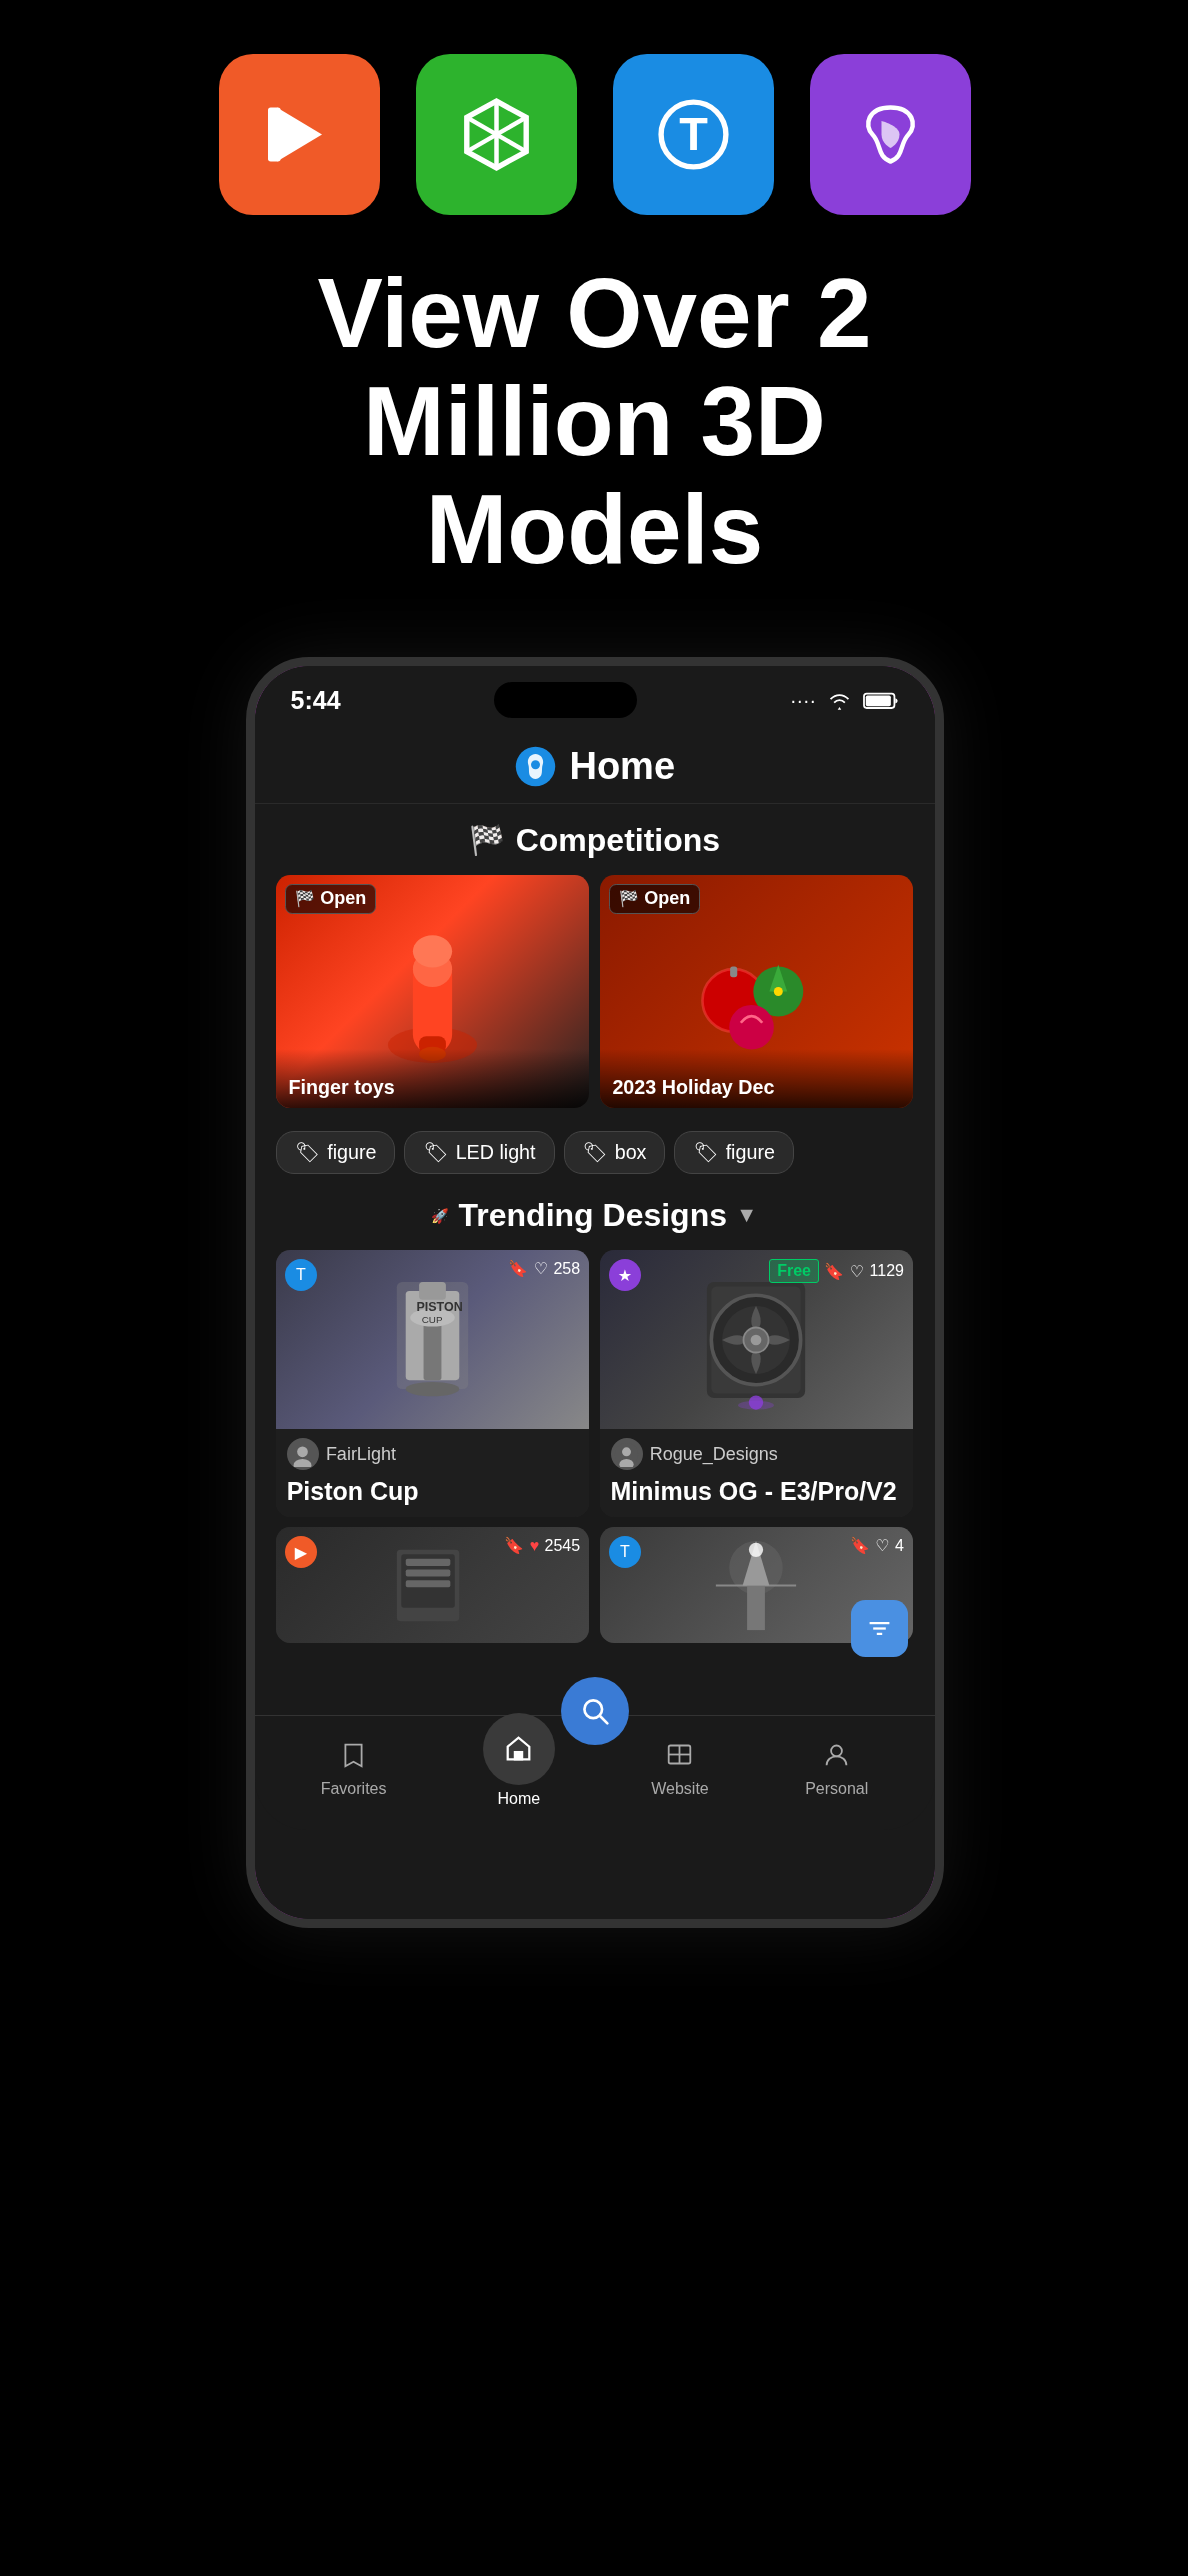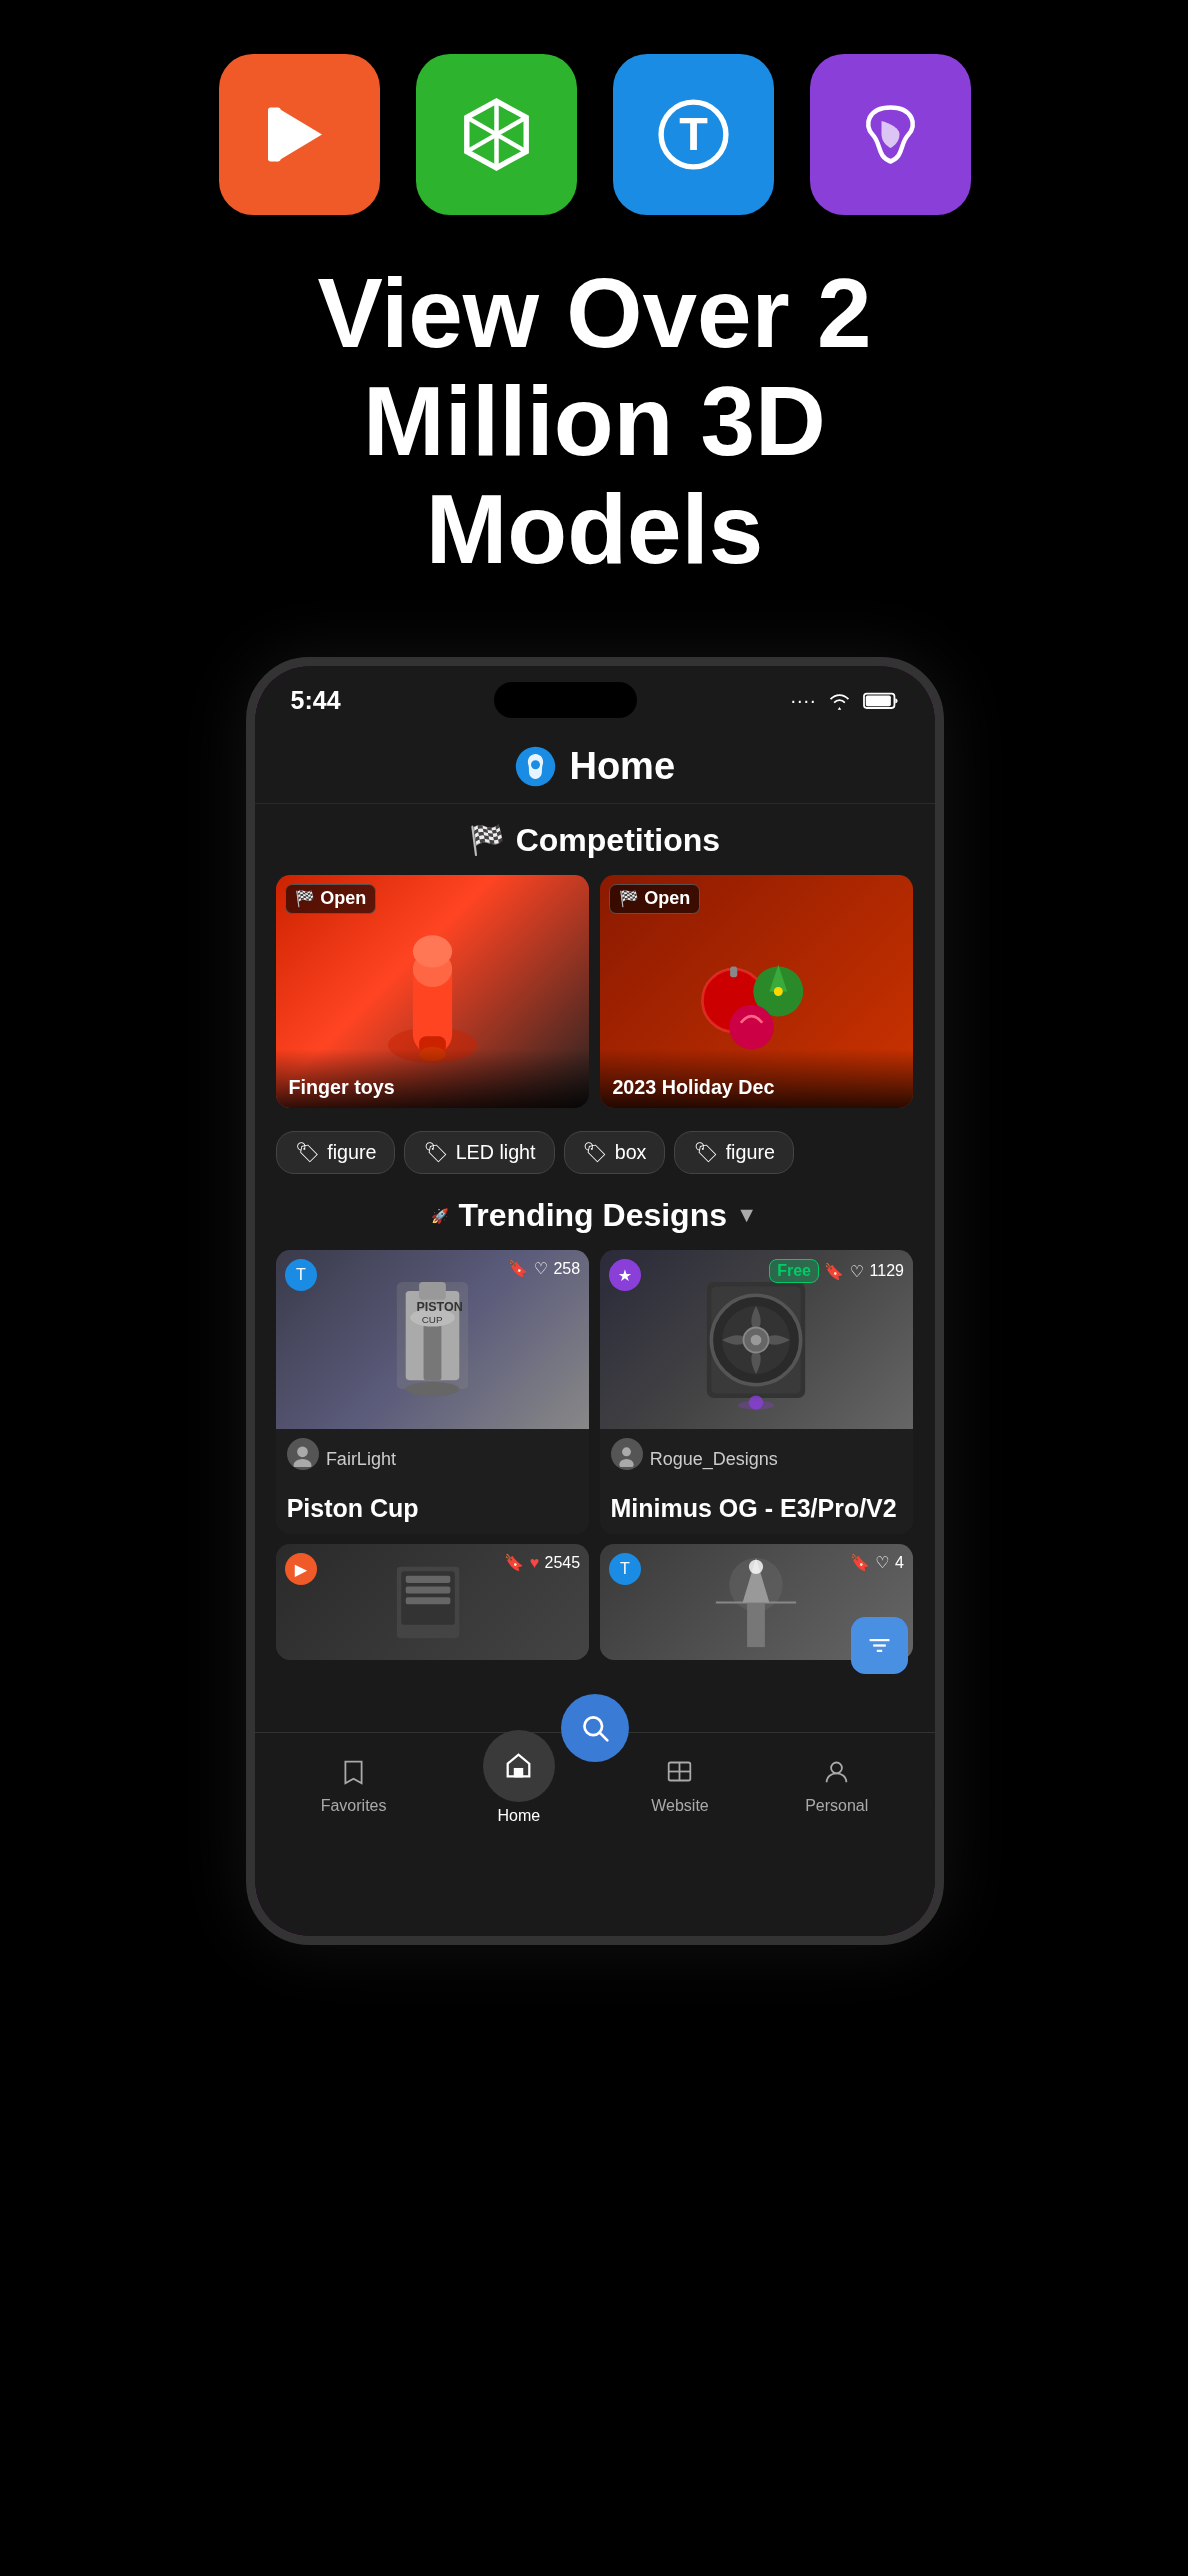--- a/index.html
+++ b/index.html
@@ -268,35 +268,35 @@
       right: 9px;
       display: flex;
       align-items: center;
       gap: 5.4px;
       color: #fff;
       font-size: 16px;
     }
     .free-badge {
       background: rgba(0,200,100,0.3);
       border: 0.9px solid #0c6;
-      border-radius: 8px;
+      border-radius: 3px;
       padding: 1.8px 7.2px;
       color: #0c6;
       font-size: 16px;
       font-weight: 600;
     }
     .design-card-info {
       padding: 9px 10.7px;
       background: #1e1e1e;
     }
     .design-user {
       display: flex;
-      align-items: flex-end;
+      align-items: center;
       gap: 7.2px;
-      margin-bottom: 22px;
+      margin-bottom: 5px;
     }
     .user-avatar {
       width: 32px;
       height: 32px;
       border-radius: 50%;
       background: #555;
       display: flex;
       align-items: center;
       justify-content: center;
       font-size: 16px;

